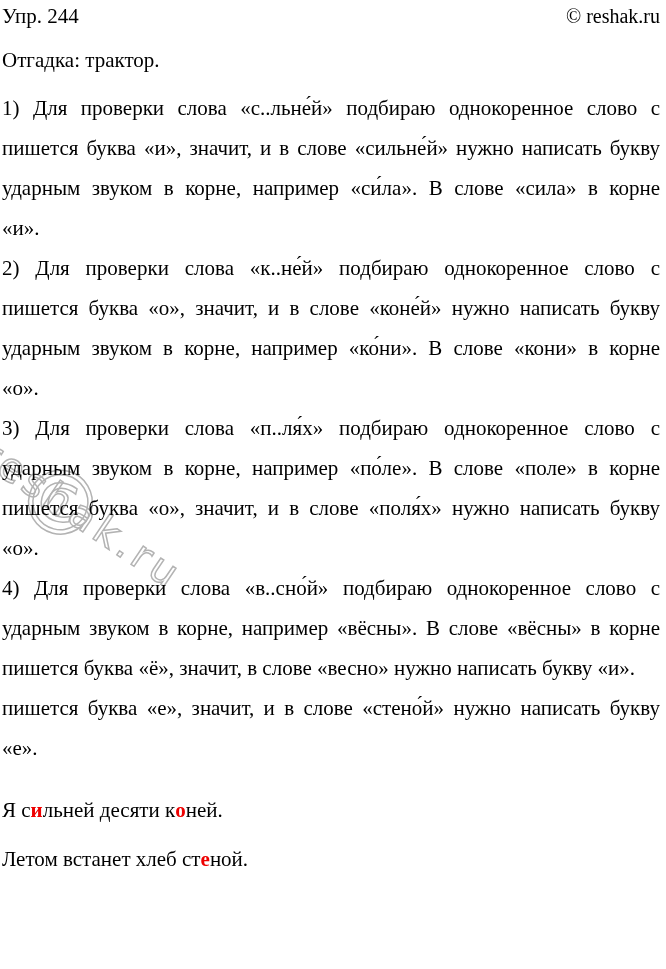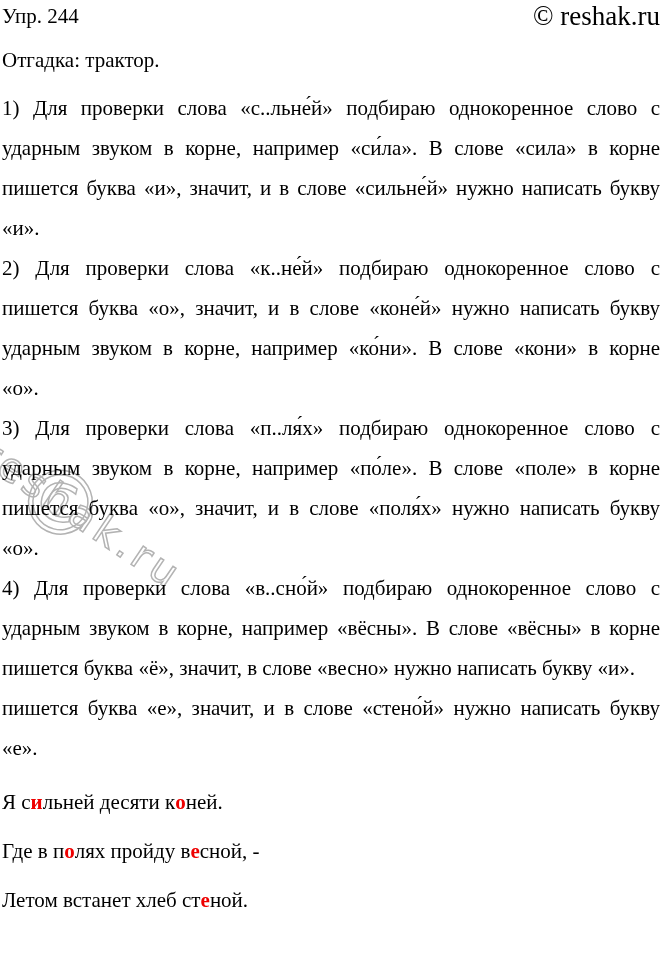--- a/index.html
+++ b/index.html
@@ -25,41 +25,41 @@
     padding: 2px 6px 0 2px;
   }
 
   .hdr {
     display: flex;
     justify-content: space-between;
     align-items: flex-start;
     line-height: 28px;
   }
   .ex { font-weight: 400; }
-  .cr { font-size: 27px; }
+  .cr { font-size: 20px; }
 
   .answer {
     margin-top: 10px;
     line-height: 40px;
   }
   .answer b { font-weight: 400; }
 
   #paragraphs { margin-top: 8px; }
   .para { margin: 0; }
   .line { line-height: 40px; }
   .line.j {
     text-align: justify;
     text-align-last: justify;
   }
 
   .riddle-line {
     margin: 9px 0 0 0;
     line-height: 40px;
   }
-  .riddle-line:first-child { margin-top: 14px; }
+  .riddle-line:first-child { margin-top: 22px; }
 
   .red {
     color: var(--red, #ee0000);
     font-weight: 700;
   }
 
   
   .wm {
     position: absolute;
     left: 0; top: 0;
@@ -101,22 +101,22 @@
   <div class="hdr">
     <span class="ex">Упр. 244</span>
     <span class="cr">© reshak.ru</span>
   </div>
 
   <p class="answer"><b>Отгадка:</b><span> трактор.</span></p>
 
   <div id="paragraphs">
       <div class="para">
         <div class="line j">1) Для проверки слова «с..льне́й» подбираю однокоренное слово с</div>
+        <div class="line j">пишется буква «и», значит, и в слове «сильне́й» нужно написать букву</div>
         <div class="line j">ударным звуком в корне, например «си́ла». В слове «сила» в корне</div>
-        <div class="line j">пишется буква «и», значит, и в слове «сильне́й» нужно написать букву</div>
         <div class="line">«и».</div>
       </div>
       <div class="para">
         <div class="line j">2) Для проверки слова «к..не́й» подбираю однокоренное слово с</div>
         <div class="line j">пишется буква «о», значит, и в слове «коне́й» нужно написать букву</div>
         <div class="line j">ударным звуком в корне, например «ко́ни». В слове «кони» в корне</div>
         <div class="line">«о».</div>
       </div>
       <div class="para">
         <div class="line j">3) Для проверки слова «п..ля́х» подбираю однокоренное слово с</div>
@@ -130,16 +130,15 @@
         <div class="line">пишется буква «ё», значит, в слове «весно» нужно написать букву «и».</div>
       </div>
       <div class="para">
         <div class="line j">пишется буква «е», значит, и в слове «стено́й» нужно написать букву</div>
         <div class="line">«е».</div>
       </div>
     </div>
 
   <div id="riddle">
       <p class="riddle-line"><span>Я с</span><span class="red">и</span><span>льней десяти к</span><span class="red">о</span><span>ней.</span></p>
-      <p class="riddle-line"><span>Где в п</span><span class="red">о</span><span>лях пройду в</span><span class="red">е</span><span>сной, -</span></p>
       <p class="riddle-line"><span>Летом встанет хлеб ст</span><span class="red">е</span><span>ной.</span></p>
     </div>
 </div>
 
 </body></html>

